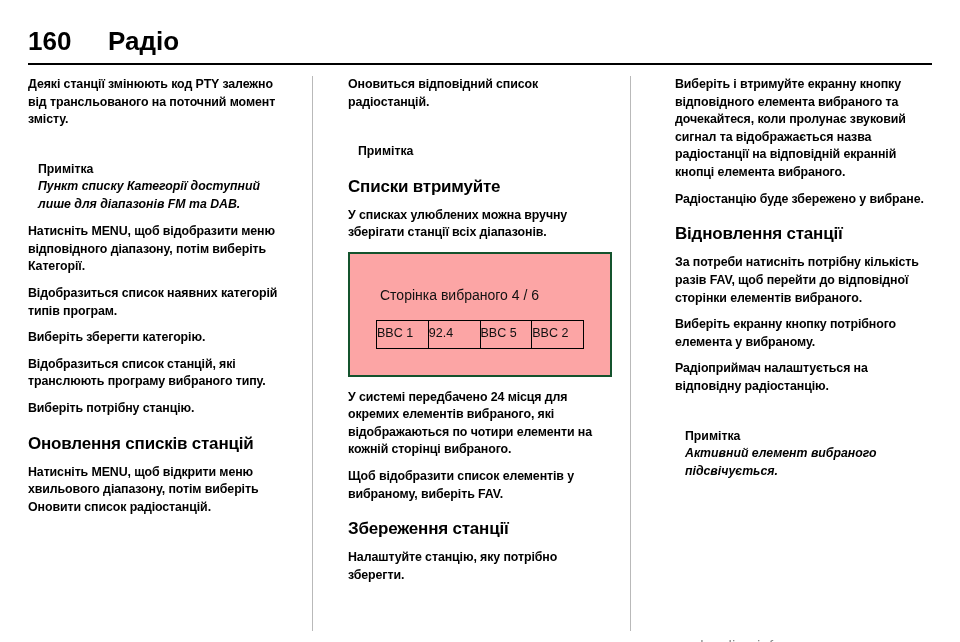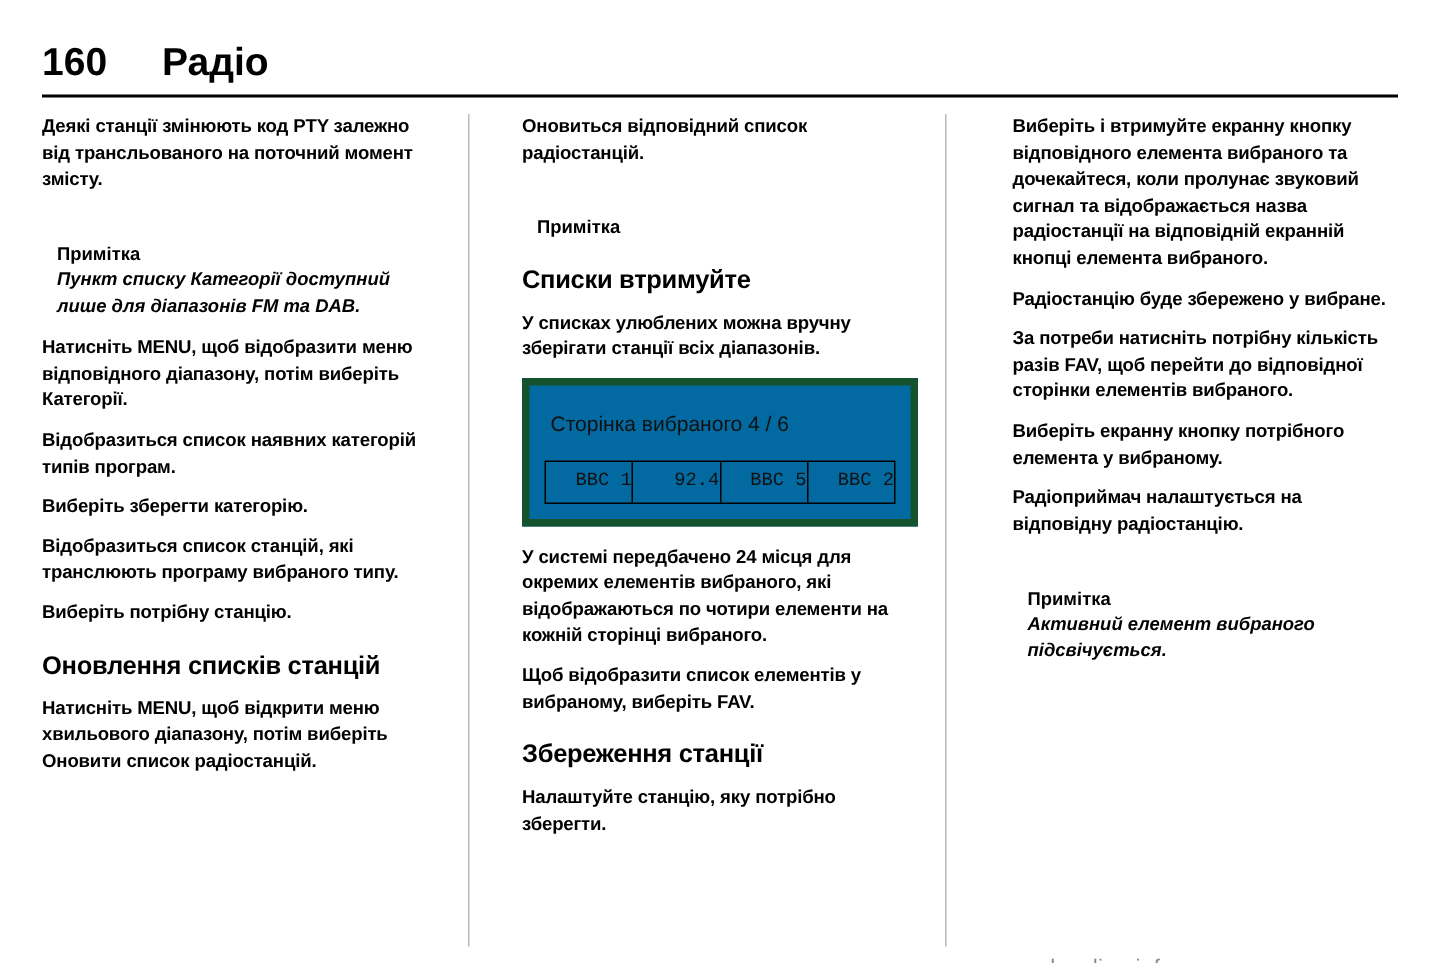--- a/index.html
+++ b/index.html
@@ -100,45 +100,45 @@
     margin-top: 32px;
   }
   .note .note-body {
     display: block;
     font-style: italic;
     font-weight: bold;
   }
 
   .figure {
     margin: 10px 0 12px 0;
-    border: 5px solid #14532d;
-    background: #0369a1;
-    padding: 0;
+    border: 2px solid #14532d;
+    background: #fca5a5;
+    padding: 16px;
     width: 264px;
     box-sizing: border-box;
   }
   .figure-inner {
     padding: 8px 6px 10px 6px;
   }
   .fig-title {
     font-family: "Liberation Sans", sans-serif;
     font-size: 14px;
     margin: 8px 0 14px 8px;
     font-weight: normal;
     color: #111;
   }
   .fig-row {
     display: flex;
     border: 1px solid #000;
     margin: 0 4px;
   }
   .fig-cell {
     flex: 1;
-    text-align: right;
-    font-family: Liberation Mono, monospace;
+    text-align: left;
+    font-family: Liberation Sans, sans-serif;
     font-size: 12.5px;
     padding: 4px 0 5px 0;
     border-right: 1px solid #000;
     color: #111;
   }
   .fig-cell:last-child { border-right: none; }
 
   .divider-v {
     position: absolute;
     top: 60px;
@@ -212,20 +212,21 @@
 
       <p class="body">У системі передбачено 24 місця для окремих елементів вибраного, які відображаються по чотири елементи на кожній сторінці вибраного.</p>
       <p class="body">Щоб відобразити список елементів у вибраному, виберіть FAV.</p>
       <h2 class="section">Збереження станції</h2>
       <p class="body">Налаштуйте станцію, яку потрібно зберегти.</p>
     </div>
 
     <div class="col">
       <p class="body">Виберіть і втримуйте екранну кнопку відповідного елемента вибраного та дочекайтеся, коли пролунає звуковий сигнал та відображається назва радіостанції на відповідній екранній кнопці елемента вибраного.</p>
       <p class="body">Радіостанцію буде збережено у вибране.</p>
+      <h2 class="section">Відновлення станції</h2>
       <p class="body">За потреби натисніть потрібну кількість разів FAV, щоб перейти до відповідної сторінки елементів вибраного.</p>
       <p class="body">Виберіть екранну кнопку потрібного елемента у вибраному.</p>
       <p class="body">Радіоприймач налаштується на відповідну радіостанцію.</p>
       <div class="note">
         <span class="note-title">Примітка</span>
         <span class="note-body">Активний елемент вибраного підсвічується.</span>
       </div>
     </div>
 
   </div>

